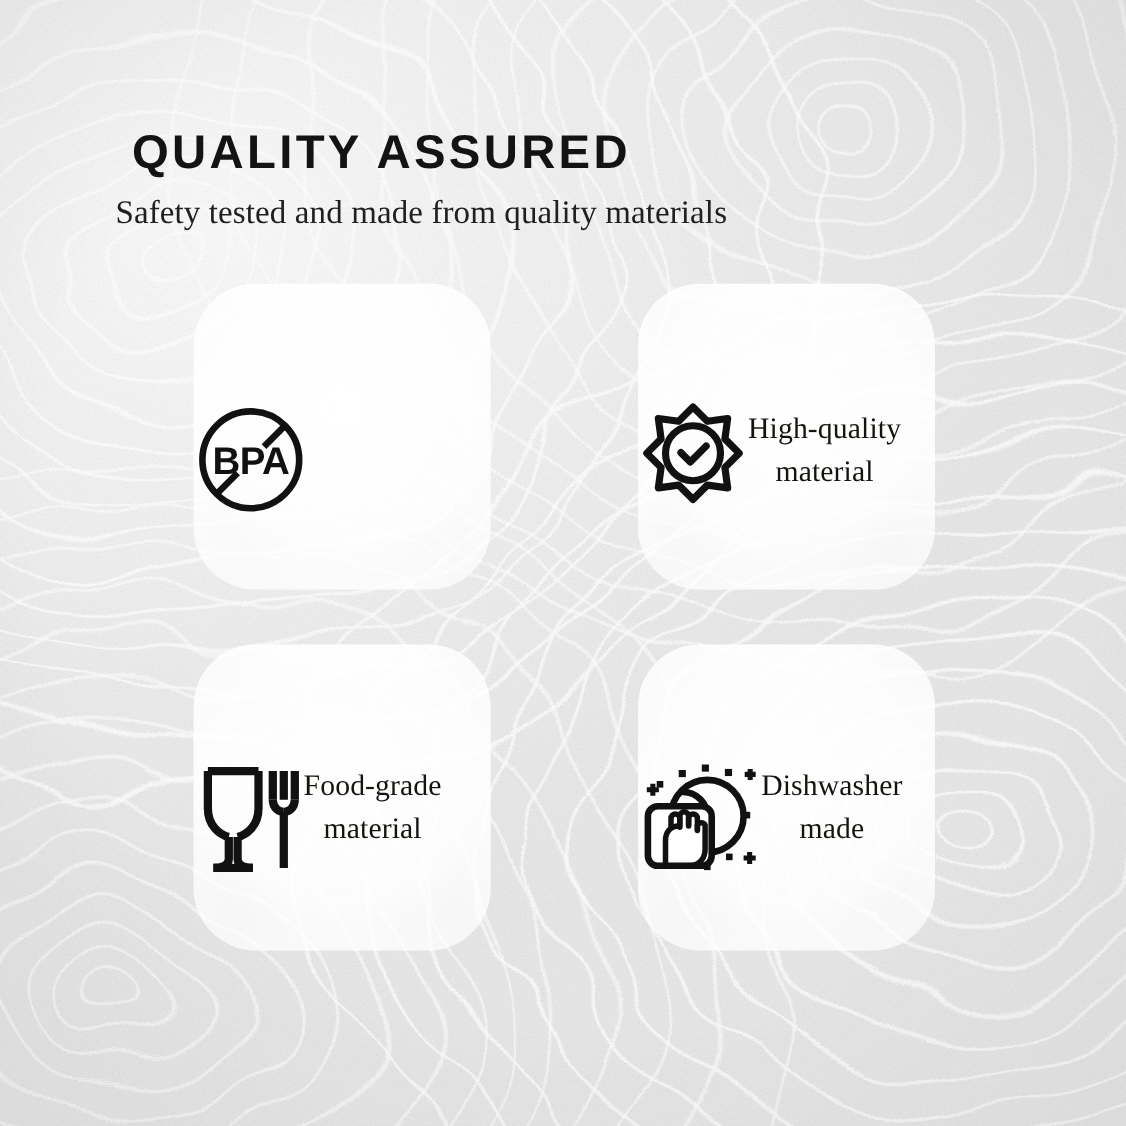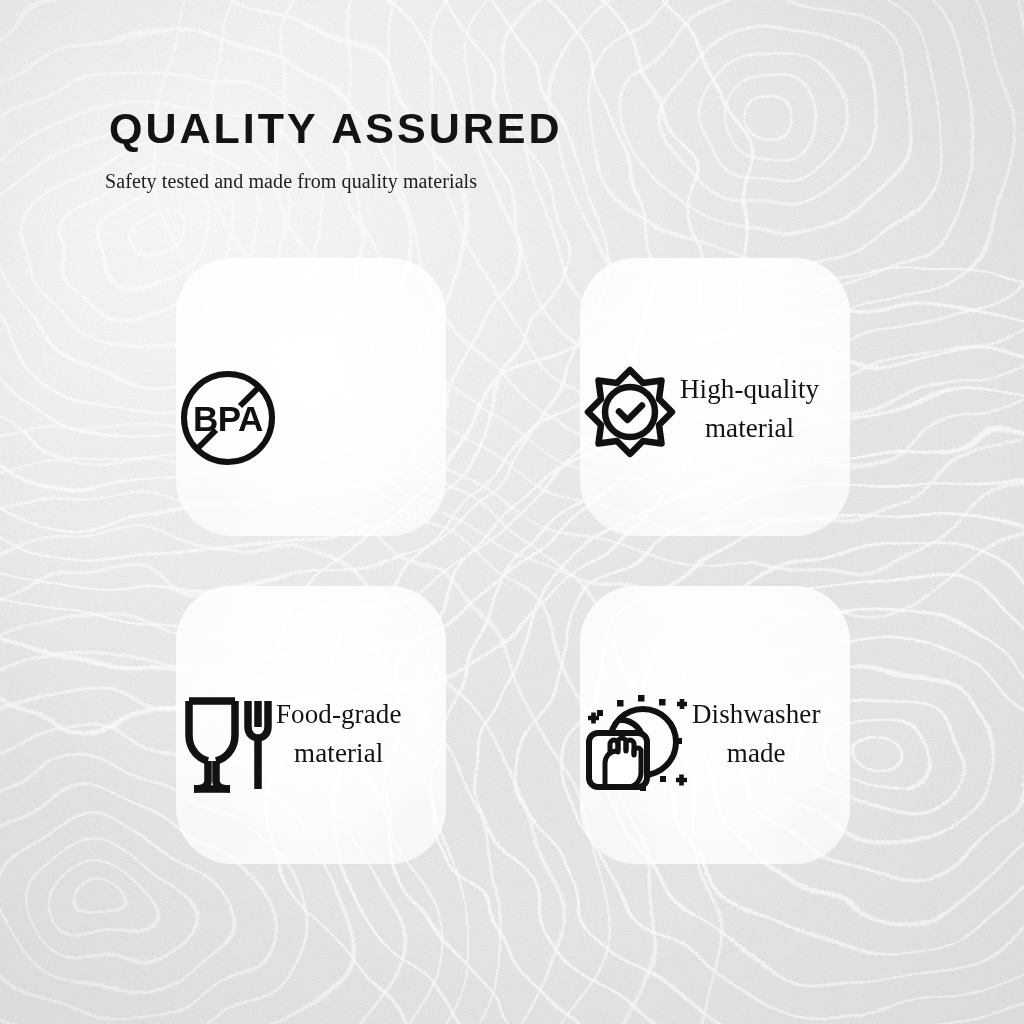--- a/index.html
+++ b/index.html
@@ -53,26 +53,26 @@
     top: 99px;
     width: 800px;
   }
   .title {
     font-family: "Liberation Sans", sans-serif;
     font-weight: 700;
     font-size: 43px;
     line-height: 48px;
     letter-spacing: 3.0px;
     color: #131313;
-    margin: 5px;
+    margin: 16px;
     white-space: nowrap;
   }
   .subtitle {
     font-family: "Liberation Serif", serif;
-    font-size: 20px;
+    font-size: 30px;
     line-height: 30px;
     letter-spacing: .1px;
     color: #20201f;
     margin: 14px 0 0 1px;
     white-space: nowrap;
   }
 
   
   .grid {
     position: absolute;

